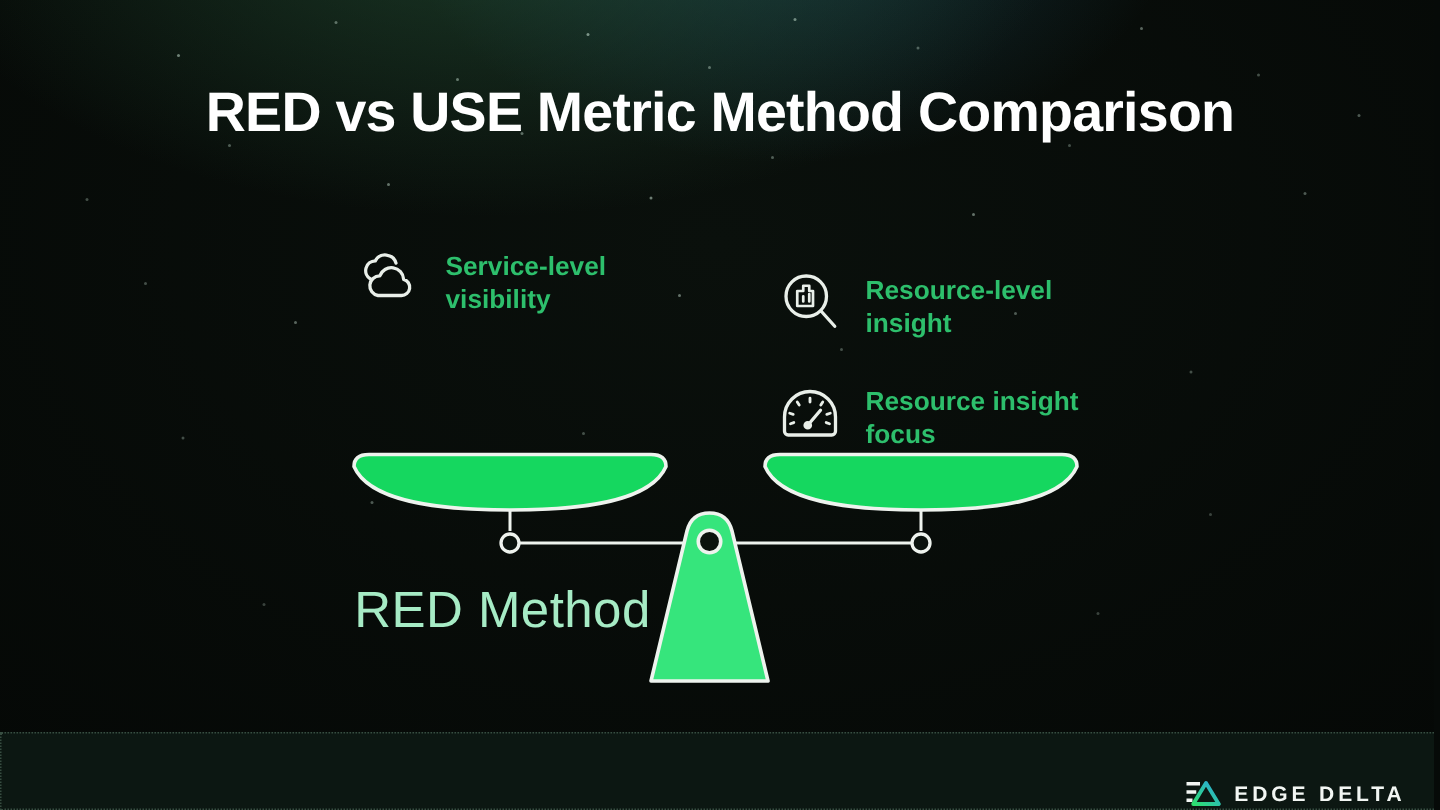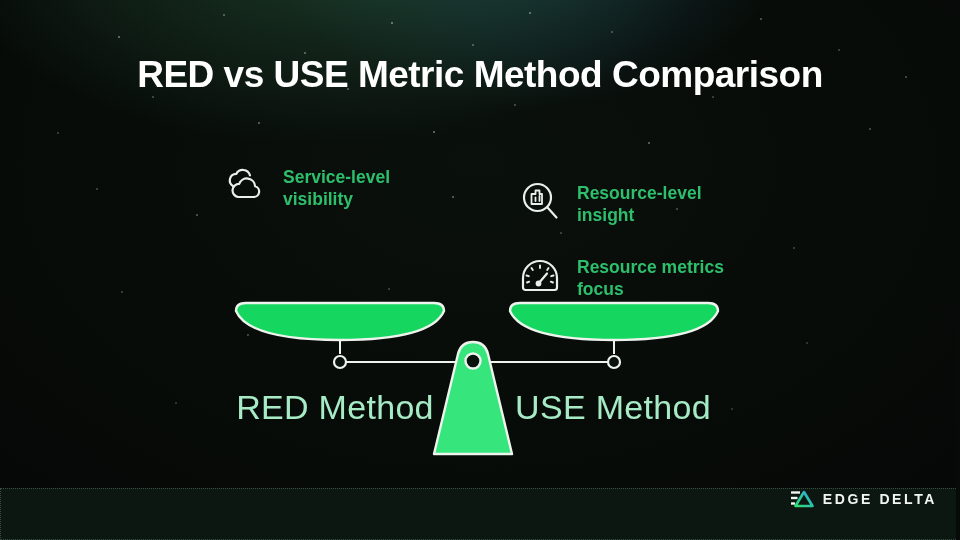--- a/index.html
+++ b/index.html
@@ -49,21 +49,21 @@
   .feature {
     position: absolute;
     display: flex; align-items: flex-start; gap: 15px;
   }
   .feature .icon { flex: 0 0 auto; width: 44px; height: 44px; }
   .feature .label {
     color: #2dbf6c;
     font-size: 17.5px; font-weight: bold; line-height: 22px;
     padding-top: 2px;
   }
-  .f-left  { left: 224px; }
+  .f-left  { left: 238px; }
   .f-right { left: 518px; margin-top: 16px; }
   .row1 { top: 164px; }
   .row2 { top: 238px; }
   .f-left  .label { width: 142px; }
   .f-right .label { width: 162px; }
 
   .scale-svg { position: absolute; left: 228px; top: 294px; }
 
   .method-label {
     position: absolute; top: 388px; width: 210px;
@@ -71,21 +71,21 @@
     color: #a6ebc5; font-size: 34px; font-weight: normal; letter-spacing: 0.3px;
   }
   .method-red { left: 230px; }
   .method-use { left: 508px; }
 
   .footer {
     position: absolute; left: 0; bottom: 0;
     width: 960px; height: 52px;
     background: #0c1712;
     border: 1px dotted rgba(125, 165, 142, 0.38);
-    display: flex; align-items: flex-start; justify-content: flex-end;
+    display: flex; align-items: flex-end; justify-content: flex-end;
     padding-right: 22px;
   }
   .brand { display: flex; align-items: center; gap: 9px; }
   .brand-text {
     color: #f2f6f3; font-size: 14px; font-weight: bold; letter-spacing: 2.6px;
   }
 </style>
 </head>
 <body>
 
@@ -119,21 +119,21 @@
 
   <div class="feature f-right row2">
     <span class="icon">
       <svg width="44" height="44" viewBox="0 0 44 44" fill="none" stroke="#e9efe9" stroke-width="2.2" stroke-linecap="round" stroke-linejoin="round">
         <path d="M5 33.5V24a17 17 0 0 1 34 0v9.5a2.5 2.5 0 0 1-2.5 2.5h-29A2.5 2.5 0 0 1 5 33.5z"></path>
         <path d="M22 11.5v2.5M13.5 14l1.3 2M8.5 21.5l2.3.7M30.5 14l-1.3 2M35.5 21.5l-2.3.7M9 28.5l2.2-.8M35 28.5l-2.2-.8" stroke-width="1.9"></path>
         <path d="M20.5 29.5 L29 19.5"></path>
         <circle cx="20.5" cy="29.5" r="1.8" fill="#e9efe9"></circle>
       </svg>
     </span>
-    <span class="label">Resource metrics focus</span>
+    <span class="label">Resource insight focus</span>
   </div>
 
   <svg class="scale-svg" width="500" height="166" viewBox="0 0 500 166" fill="none">
 
     <path d="M112 44 V 60" stroke="#eef3ee" stroke-width="2"></path>
 
     <path d="M386 44 V 60" stroke="#eef3ee" stroke-width="2"></path>
 
     <path d="M112 68 H 386" stroke="#eef3ee" stroke-width="2"></path>
 
@@ -142,21 +142,20 @@
     <path d="M282 17 Q282 9 292 9 H480 Q490 9 490 17 C480 40 436 46 386 46 C336 46 292 40 282 17 Z" fill="#15d75f" stroke="#eef3ee" stroke-width="2.4" stroke-linejoin="round"></path>
 
     <circle cx="112" cy="68" r="6" fill="#0a120d" stroke="#eef3ee" stroke-width="2.2"></circle>
     <circle cx="386" cy="68" r="6" fill="#0a120d" stroke="#eef3ee" stroke-width="2.2"></circle>
 
     <path d="M206 160 L230 60 Q233 48 245 48 Q257 48 260 60 L284 160 Z" fill="#36e57c" stroke="#eef3ee" stroke-width="2.4" stroke-linejoin="round"></path>
     <circle cx="245" cy="67" r="7.5" fill="#0a120d" stroke="#eef3ee" stroke-width="2.4"></circle>
   </svg>
 
   <div class="method-label method-red">RED Method</div>
-  <div class="method-label method-use">USE Method</div>
 
   <div class="footer">
     <div class="brand">
       <span style="display:inline-flex;">
         <svg width="24" height="20" viewBox="0 0 24 20" fill="none">
           <defs>
             <linearGradient id="lg" x1="0" y1="1" x2="1" y2="0">
               <stop offset="0" stop-color="#2ee06e"></stop>
               <stop offset="1" stop-color="#2aa7e0"></stop>
             </linearGradient>

